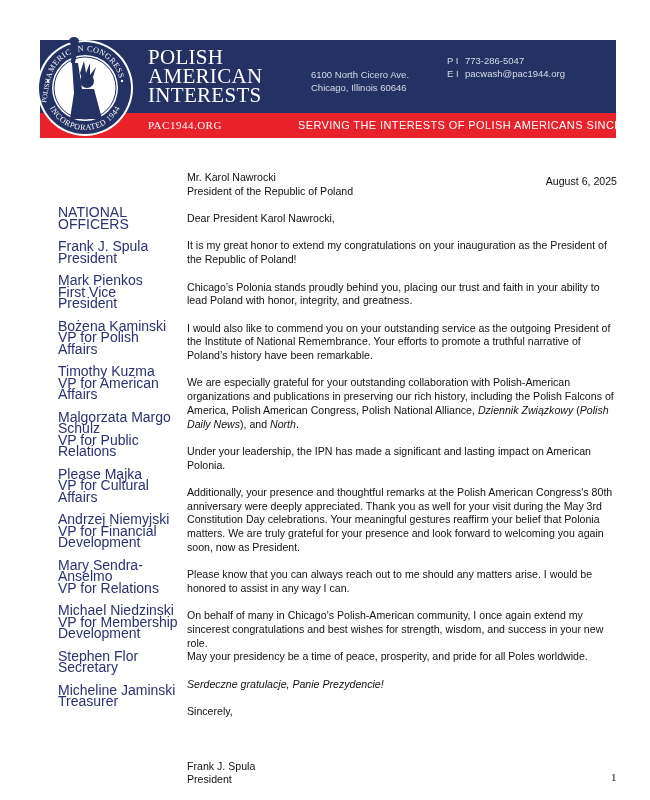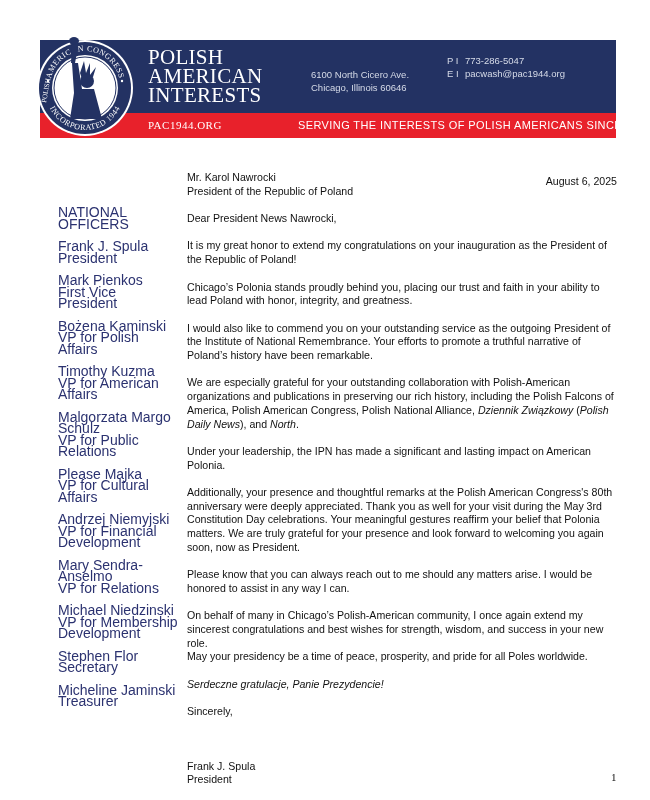--- a/index.html
+++ b/index.html
@@ -130,21 +130,21 @@
       </div>
     </div>
 </div>
 
 <div class="letter">
   <div class="date">August 6, 2025</div>
   <p>
     <span>Mr. Karol Nawrocki</span><br>
     <span>President of the Republic of Poland</span>
   </p>
-  <p>Dear President News Nawrocki,</p>
+  <p>Dear President Karol Nawrocki,</p>
   <p>It is my great honor to extend my congratulations on your inauguration as the President of the Republic of Poland!</p>
   <p>Chicago’s Polonia stands proudly behind you, placing our trust and faith in your ability to lead Poland with honor, integrity, and greatness.</p>
   <p>I would also like to commend you on your outstanding service as the outgoing President of the Institute of National Remembrance. Your efforts to promote a truthful narrative of Poland’s history have been remarkable.</p>
   <p><span>We are especially grateful for your outstanding collaboration with Polish-American organizations and publications in preserving our rich history, including the Polish Falcons of America, Polish American Congress, Polish National Alliance, </span><i>Dziennik Związkowy</i><span> (</span><i>Polish Daily News</i><span>), and </span><i>North</i><span>.</span></p>
   <p>Under your leadership, the IPN has made a significant and lasting impact on American Polonia.</p>
   <p>Additionally, your presence and thoughtful remarks at the Polish American Congress's 80th anniversary were deeply appreciated. Thank you as well for your visit during the May 3rd Constitution Day celebrations. Your meaningful gestures reaffirm your belief that Polonia matters. We are truly grateful for your presence and look forward to welcoming you again soon, now as President.</p>
   <p>Please know that you can always reach out to me should any matters arise. I would be honored to assist in any way I can.</p>
   <p>
     <span>On behalf of many in Chicago’s Polish-American community, I once again extend my sincerest congratulations and best wishes for strength, wisdom, and success in your new role.</span><br>
     <span>May your presidency be a time of peace, prosperity, and pride for all Poles worldwide.</span>

